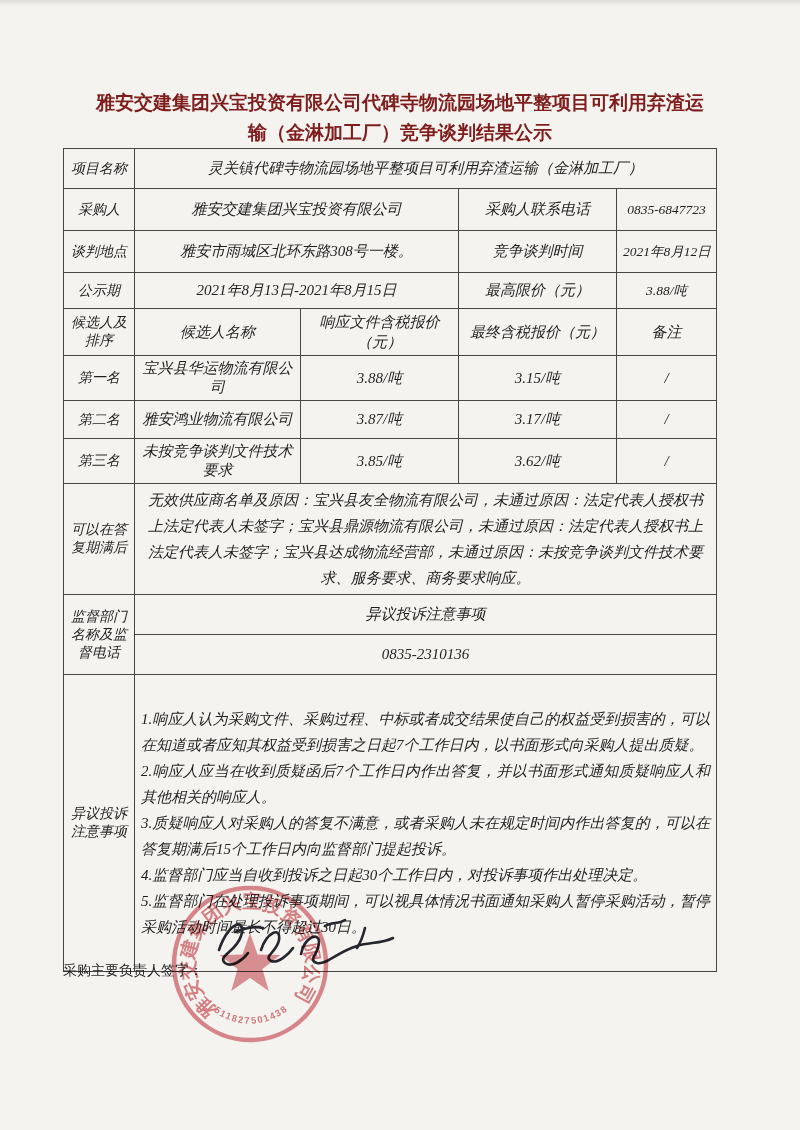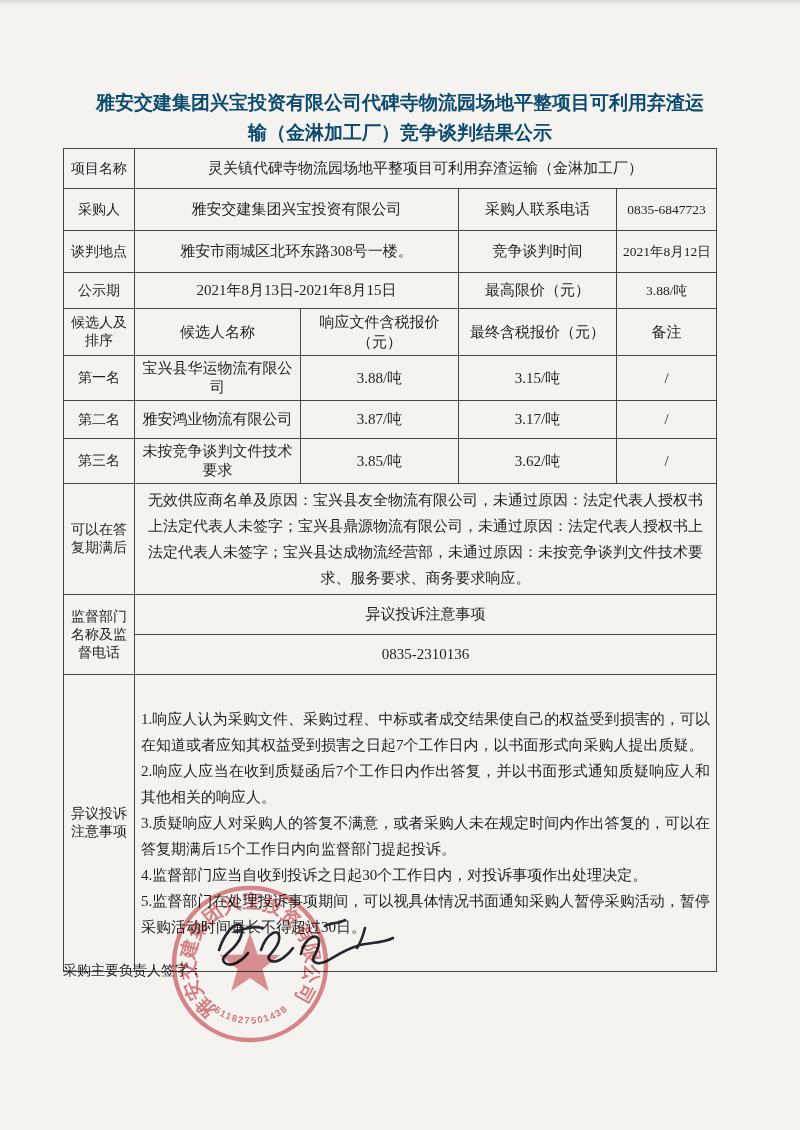--- a/index.html
+++ b/index.html
@@ -18,36 +18,37 @@
   }
   .title {
     width: 615px;
     margin: 0 auto;
     padding-top: 88px;
     text-align: center;
     font-family: "Liberation Sans", sans-serif;
     font-weight: 700;
     font-size: 19px;
     line-height: 30px;
-    color: #0c4a6e;
+    color: #7f1d1d;
   }
   table.notice {
     position: absolute;
     left: 63px; top: 148px;
     width: 653px;
     border-collapse: collapse;
     table-layout: fixed;
     font-size: 15px;
   }
   table.notice td {
     border: 1.5px solid #454545;
     vertical-align: middle;
     padding: 3px 6px;
     text-align: center;
     word-break: break-all;
+    font-style: italic;
   }
   td.lbl { font-size: 14px; padding: 3px 4px; }
   td.left { text-align: left; padding-left: 8px; margin-top: 33px; }
   td.sm { font-size: 13.5px; white-space: nowrap; padding: 3px 2px; }
   td.wraphdr { white-space: pre-line; line-height: 20px; margin-left: 44px; }
   td.longtext {
     text-align: left;
     font-size: 15px;
     line-height: 26px;
     padding: 8px 10px 8px 12px;

